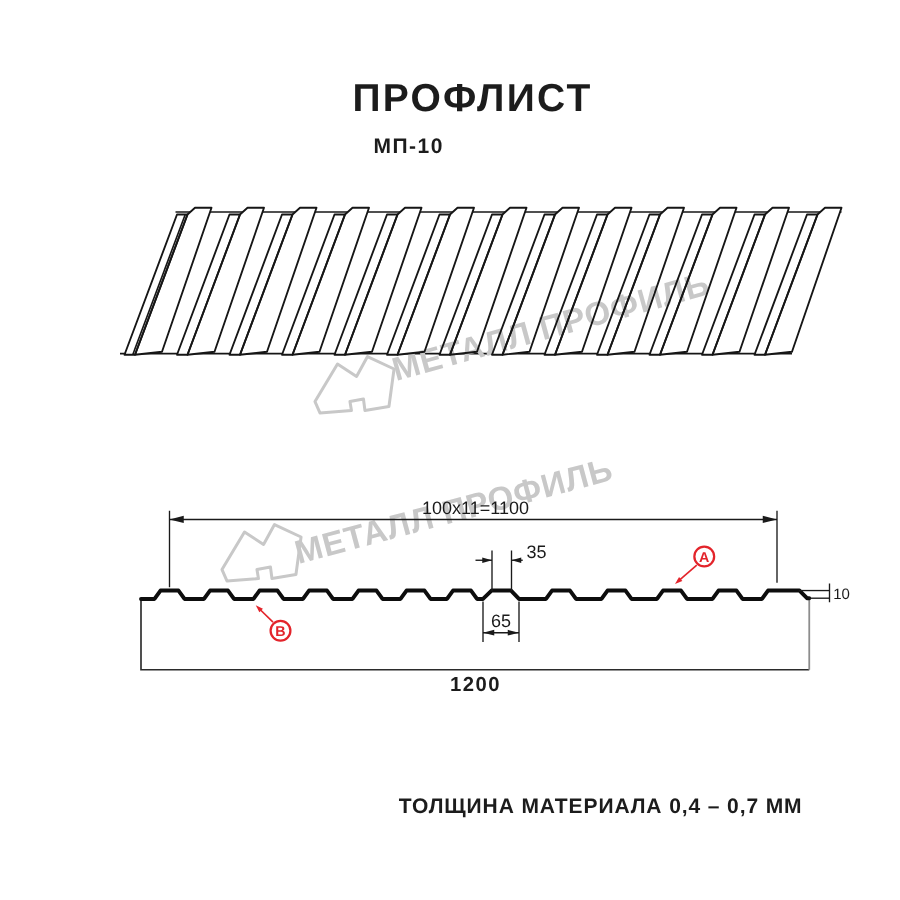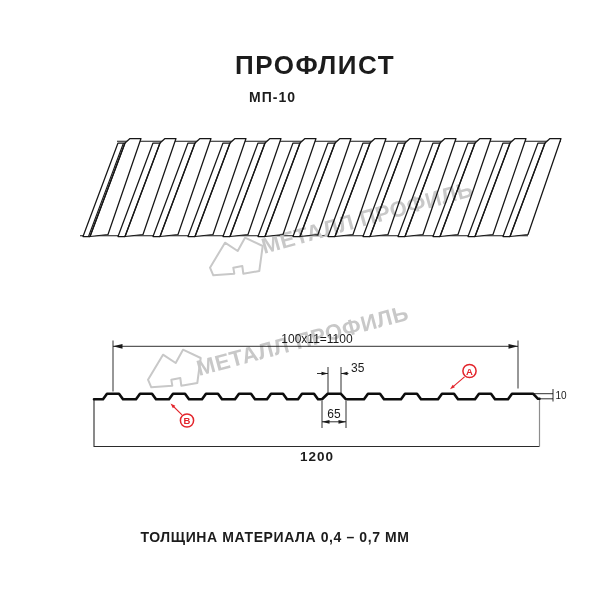--- a/index.html
+++ b/index.html
@@ -4,21 +4,21 @@
 <style>
   :root{ --accent:#e3242b; --wm:#c8c8c8; --ink:#1c1c1c; --line:#161616; }
   html,body{margin:0;padding:0;}
   body{width:600px;height:600px;background:#ffffff;position:relative;overflow:hidden;
        font-family:"Liberation Sans", sans-serif;}
   .stage{position:absolute;left:0;top:0;width:600px;height:600px;margin-left:15px;}
   .title{position:absolute;left:0;top:50px;width:600px;text-align:center;
          font-size:26px;font-weight:800;letter-spacing:1.5px;color:var(--ink);}
   .subtitle{position:absolute;left:0;top:89px;width:515px;text-align:center;
          font-size:14px;font-weight:700;letter-spacing:1px;color:var(--ink);}
-  .footer{position:absolute;left:0;top:529px;width:520px;text-align:center;
+  .footer{position:absolute;left:0;top:529px;width:520px;text-align:right;
          font-size:14px;font-weight:700;letter-spacing:0.6px;color:var(--ink);}
   svg{position:absolute;left:0;top:0;}
   .ln{stroke:var(--line);stroke-width:1.1;fill:none;}
   .rib-fill{fill:#ffffff;stroke:none;}
   .rib-stroke{fill:none;stroke:var(--line);stroke-width:1.25;stroke-linejoin:round;}
   .wm-logo{fill:none;stroke:var(--wm);stroke-width:2;stroke-linejoin:round;}
   .wm-text{fill:var(--wm);font-family:"Liberation Sans",sans-serif;
            font-size:22px;font-weight:700;letter-spacing:0.5px;}
   .profile{fill:none;stroke:#0d0d0d;stroke-width:2.6;stroke-linejoin:round;stroke-linecap:round;}
   .rect1{fill:none;stroke:#2b2b2b;stroke-width:1.1;}

